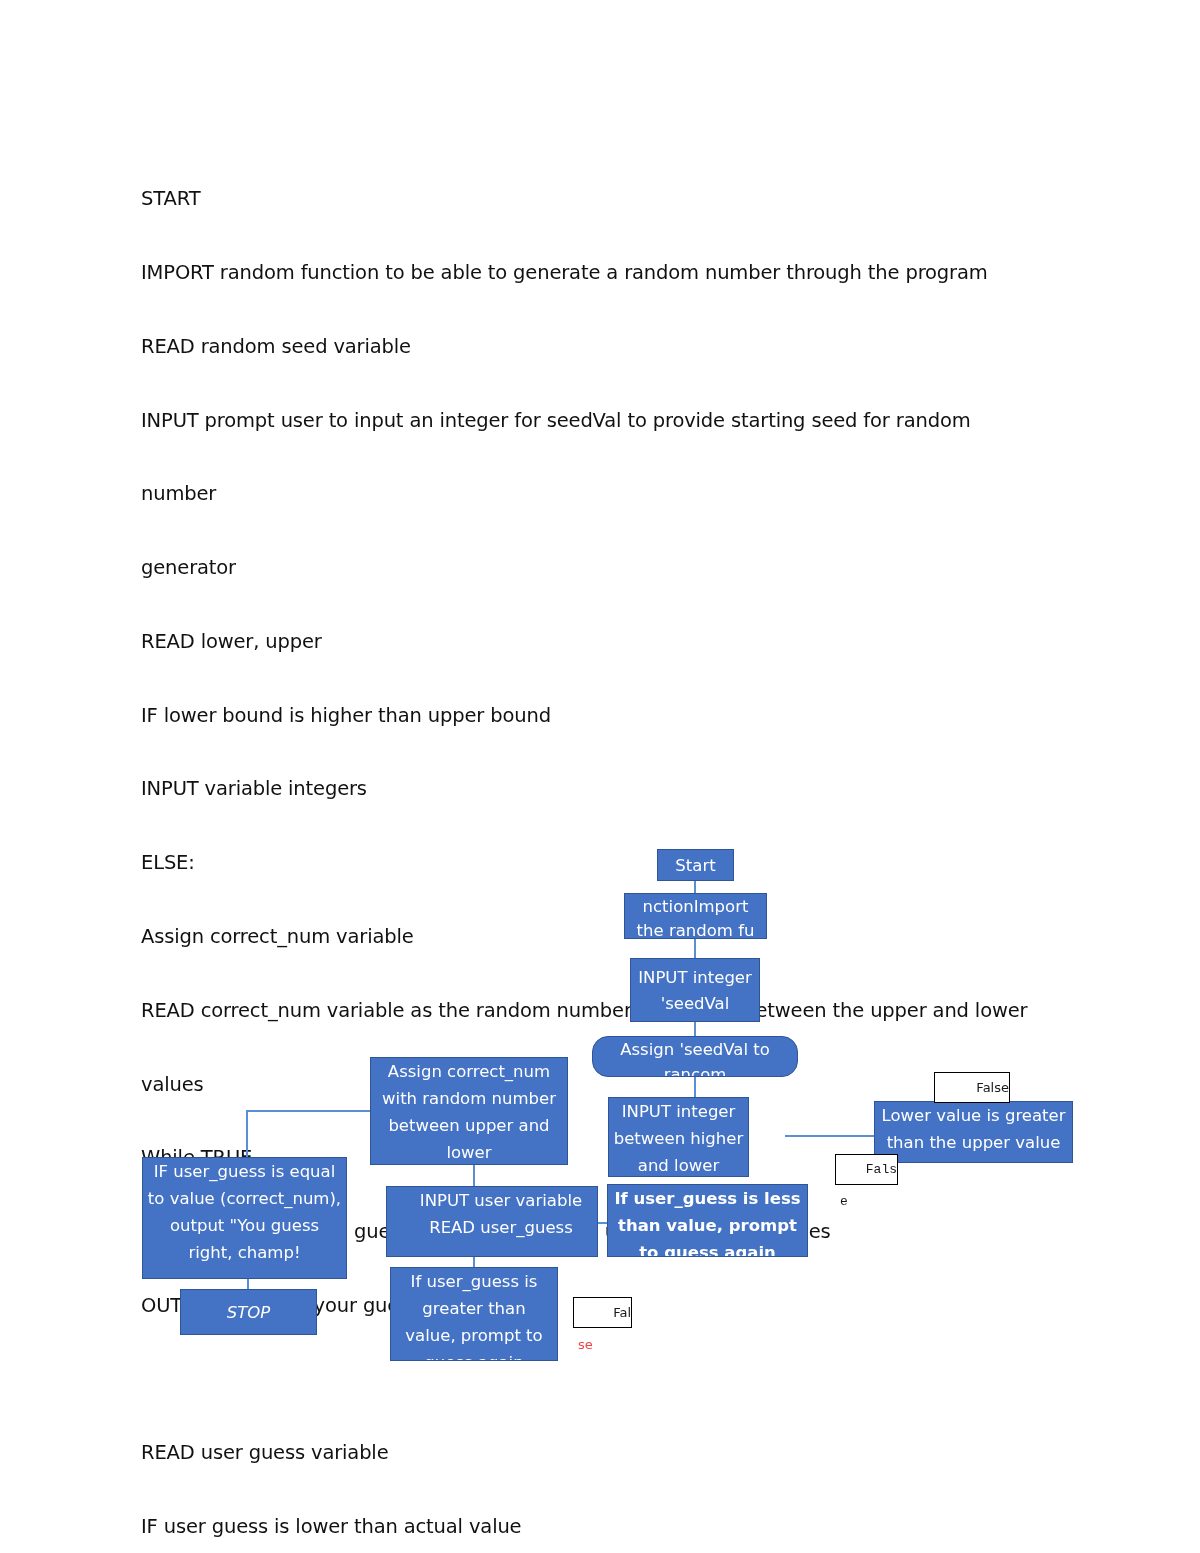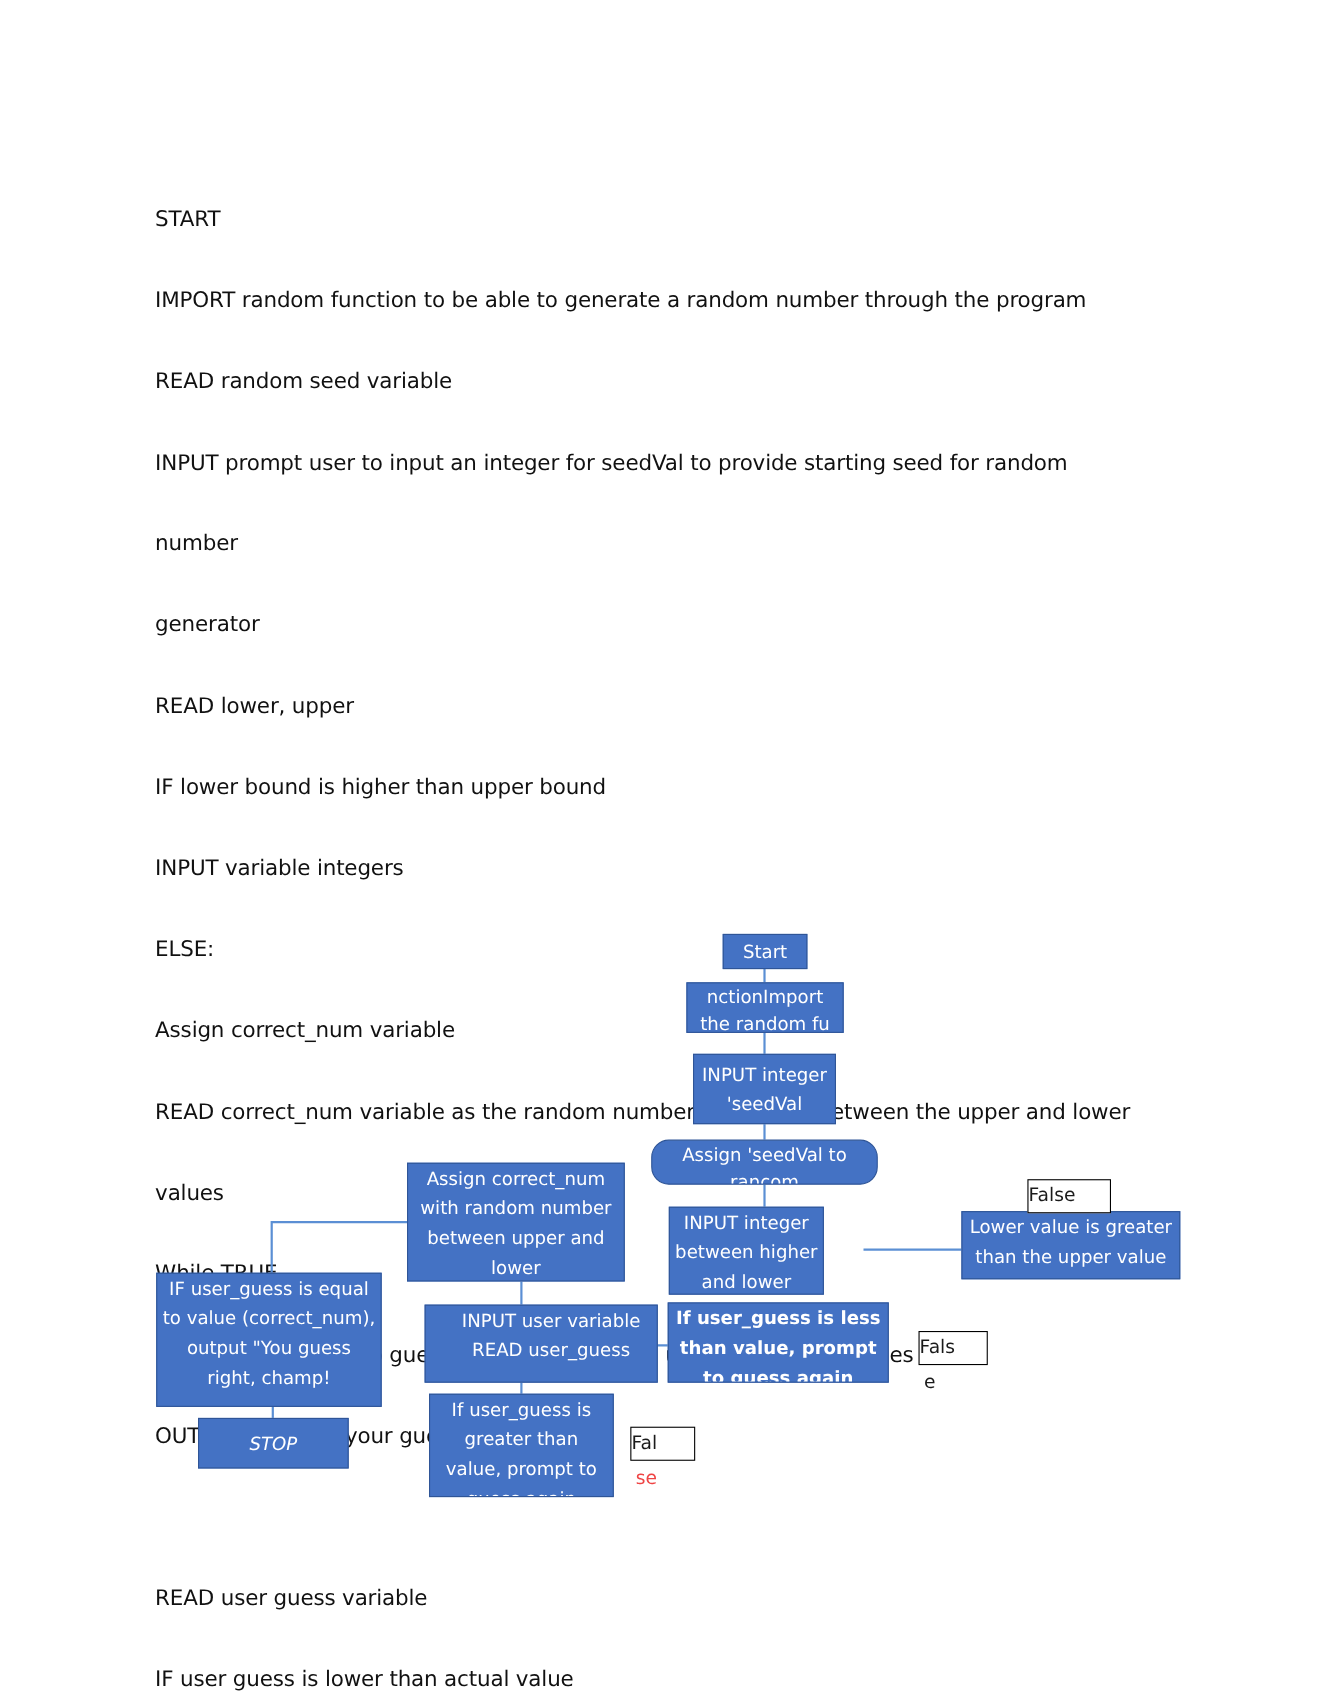--- a/index.html
+++ b/index.html
@@ -72,23 +72,23 @@
     align-items: center;
     justify-content: center;
   }
 
   .label-box {
     position: absolute;
     background: #ffffff;
     border: 1px solid #000000;
     color: #1a1a1a;
     font-family: "DejaVu Sans", sans-serif;
-    font-size: 17px;
+    font-size: 13px;
     line-height: 27px;
-    text-align: left;
+    text-align: right;
     box-sizing: border-box;
     overflow: visible;
     white-space: nowrap;
   }
   .label-box .txt { display: block; }
 </style>
 </head>
 <body>
 
 <div id="pseudocode">
@@ -183,21 +183,21 @@
   </div>
 
   <div class="node" style="left:386px; top:1186px; width:212px; height:71px; line-height:27px; padding-top:0px;padding-left:22px;">
     <span class="txt">INPUT user variable READ user_guess</span>
   </div>
 
   <div class="node" style="left:607px; top:1184px; width:201px; height:73px; line-height:27px; padding-top:0px;font-weight:bold;">
     <span class="txt">If user_guess is less than value, prompt to guess again</span>
   </div>
 
-  <div class="label-box" style="left:835px; top:1210px; width:63px; height:31px; line-height:29px;">
+  <div class="label-box" style="left:835px; top:1154px; width:63px; height:31px; line-height:29px;font-family:Liberation Mono, monospace;">
     <span class="txt">Fals</span>
     <span class="txt" style="position:absolute; left:4px; top:32px; color:#1a1a1a;">e</span>
   </div>
 
   <div class="node" style="left:390px; top:1267px; width:168px; height:94px; line-height:27px; padding-top:0px;">
     <span class="txt">If user_guess is greater than value, prompt to guess again</span>
   </div>
 
   <div class="label-box" style="left:573px; top:1297px; width:59px; height:31px; line-height:29px;">
     <span class="txt">Fal</span>

